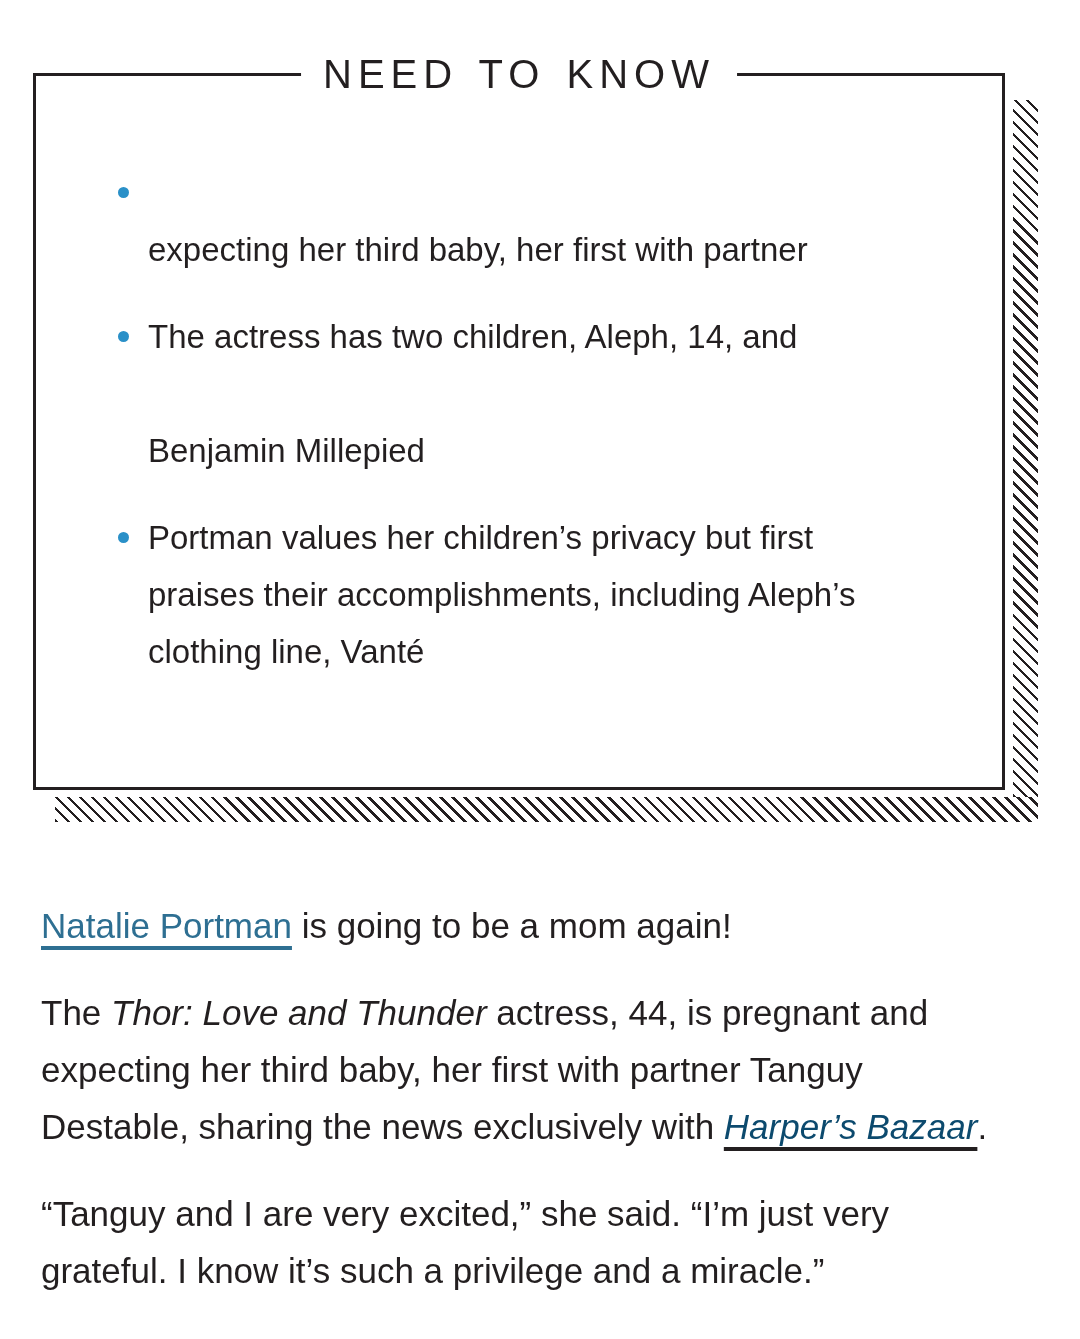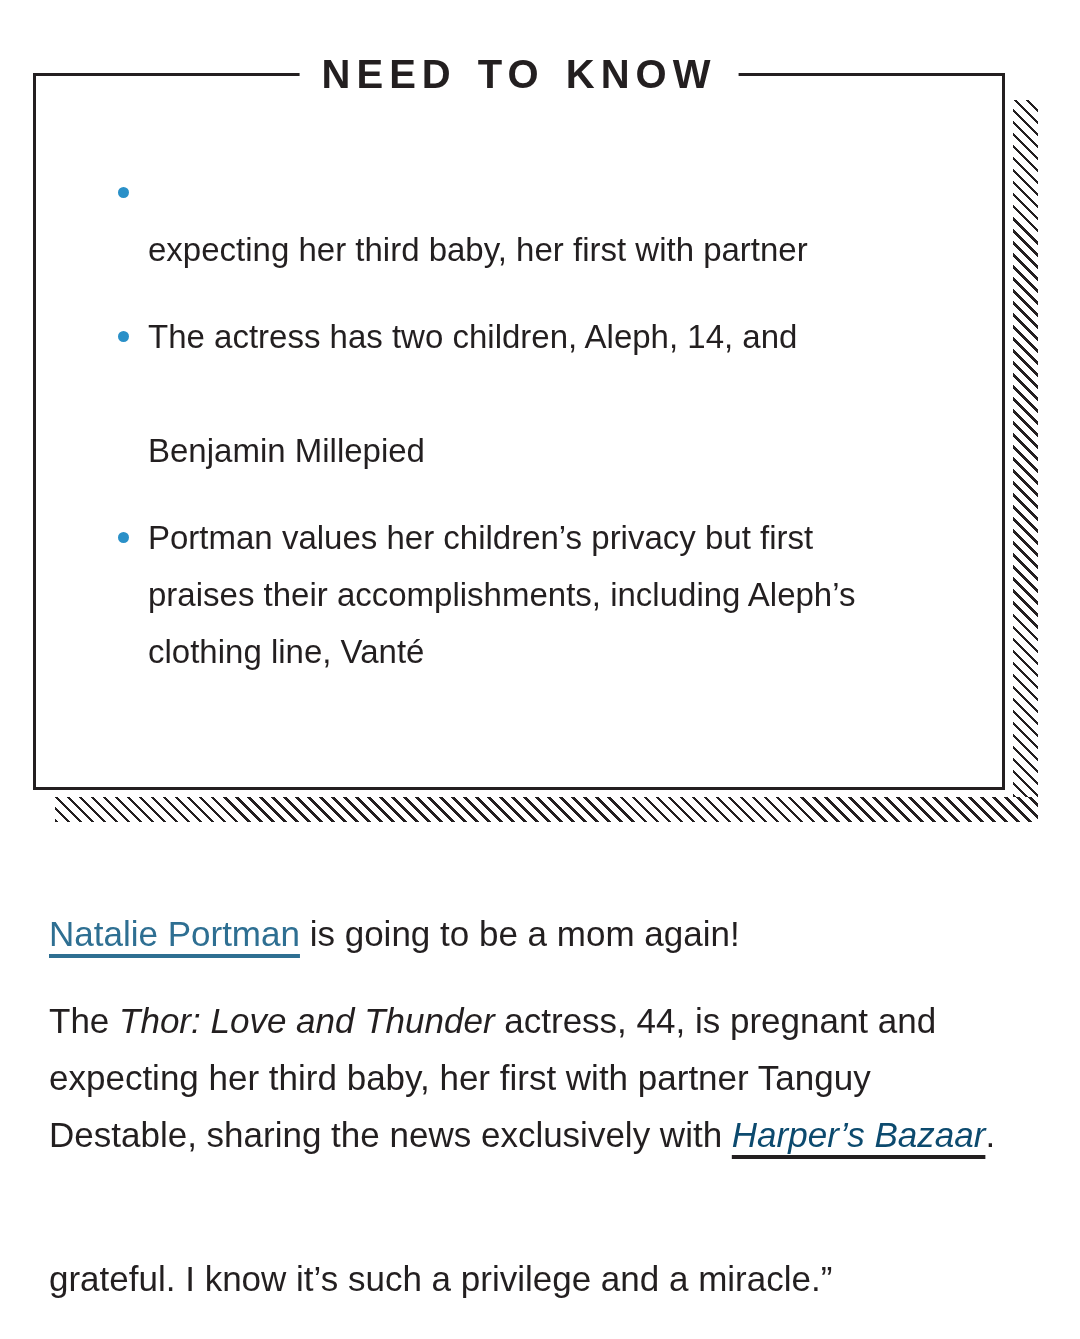--- a/index.html
+++ b/index.html
@@ -29,21 +29,21 @@
   }
   .ntk-title {
     position: absolute;
     top: -26px;
     left: 50%;
     transform: translateX(-50%);
     background: #ffffff;
     padding: 0 22px;
     font-size: 40px;
     line-height: 48px;
-    font-weight: bold;
+    font-weight: normal;
     letter-spacing: 6px;
     word-spacing: 4px;
     white-space: nowrap;
     color: #231f20;
   }
   .ntk-list {
     position: absolute;
     left: 112px;
     top: 88px;
     width: 845px;
@@ -92,21 +92,21 @@
   
   .article {
     position: absolute;
     left: 33px;
     top: 889px;
     width: 1014px;
     font-size: 35px;
     line-height: 57px;
   }
   .article p {
-    margin: 16px;
+    margin: 8px;
     white-space: nowrap;
   }
   .article p + p {
     margin-top: 30px;
   }
   .link-blue {
     color: #2e6f92;
     text-decoration: underline;
     text-decoration-color: #2e6f92;
     text-decoration-thickness: 4px;
@@ -159,16 +159,16 @@
 <div class="article">
   <p>
     <a class="link-blue">Natalie Portman</a><span> is going to be a mom again!</span>
   </p>
   <p>
     <span>The </span><span class="italic">Thor: Love and Thunder</span><span> actress, 44, is pregnant and</span><br>
     <span>expecting her third baby, her first with partner Tanguy</span><br>
     <span>Destable, sharing the news exclusively with </span><a class="link-black">Harper’s Bazaar</a><span>.</span>
   </p>
   <p>
-    <br>
+    <span>“Tanguy and I are very excited,” she said. “I’m just very</span><br>
     <span>grateful. I know it’s such a privilege and a miracle.”</span>
   </p>
 </div>
 
 </body></html>

